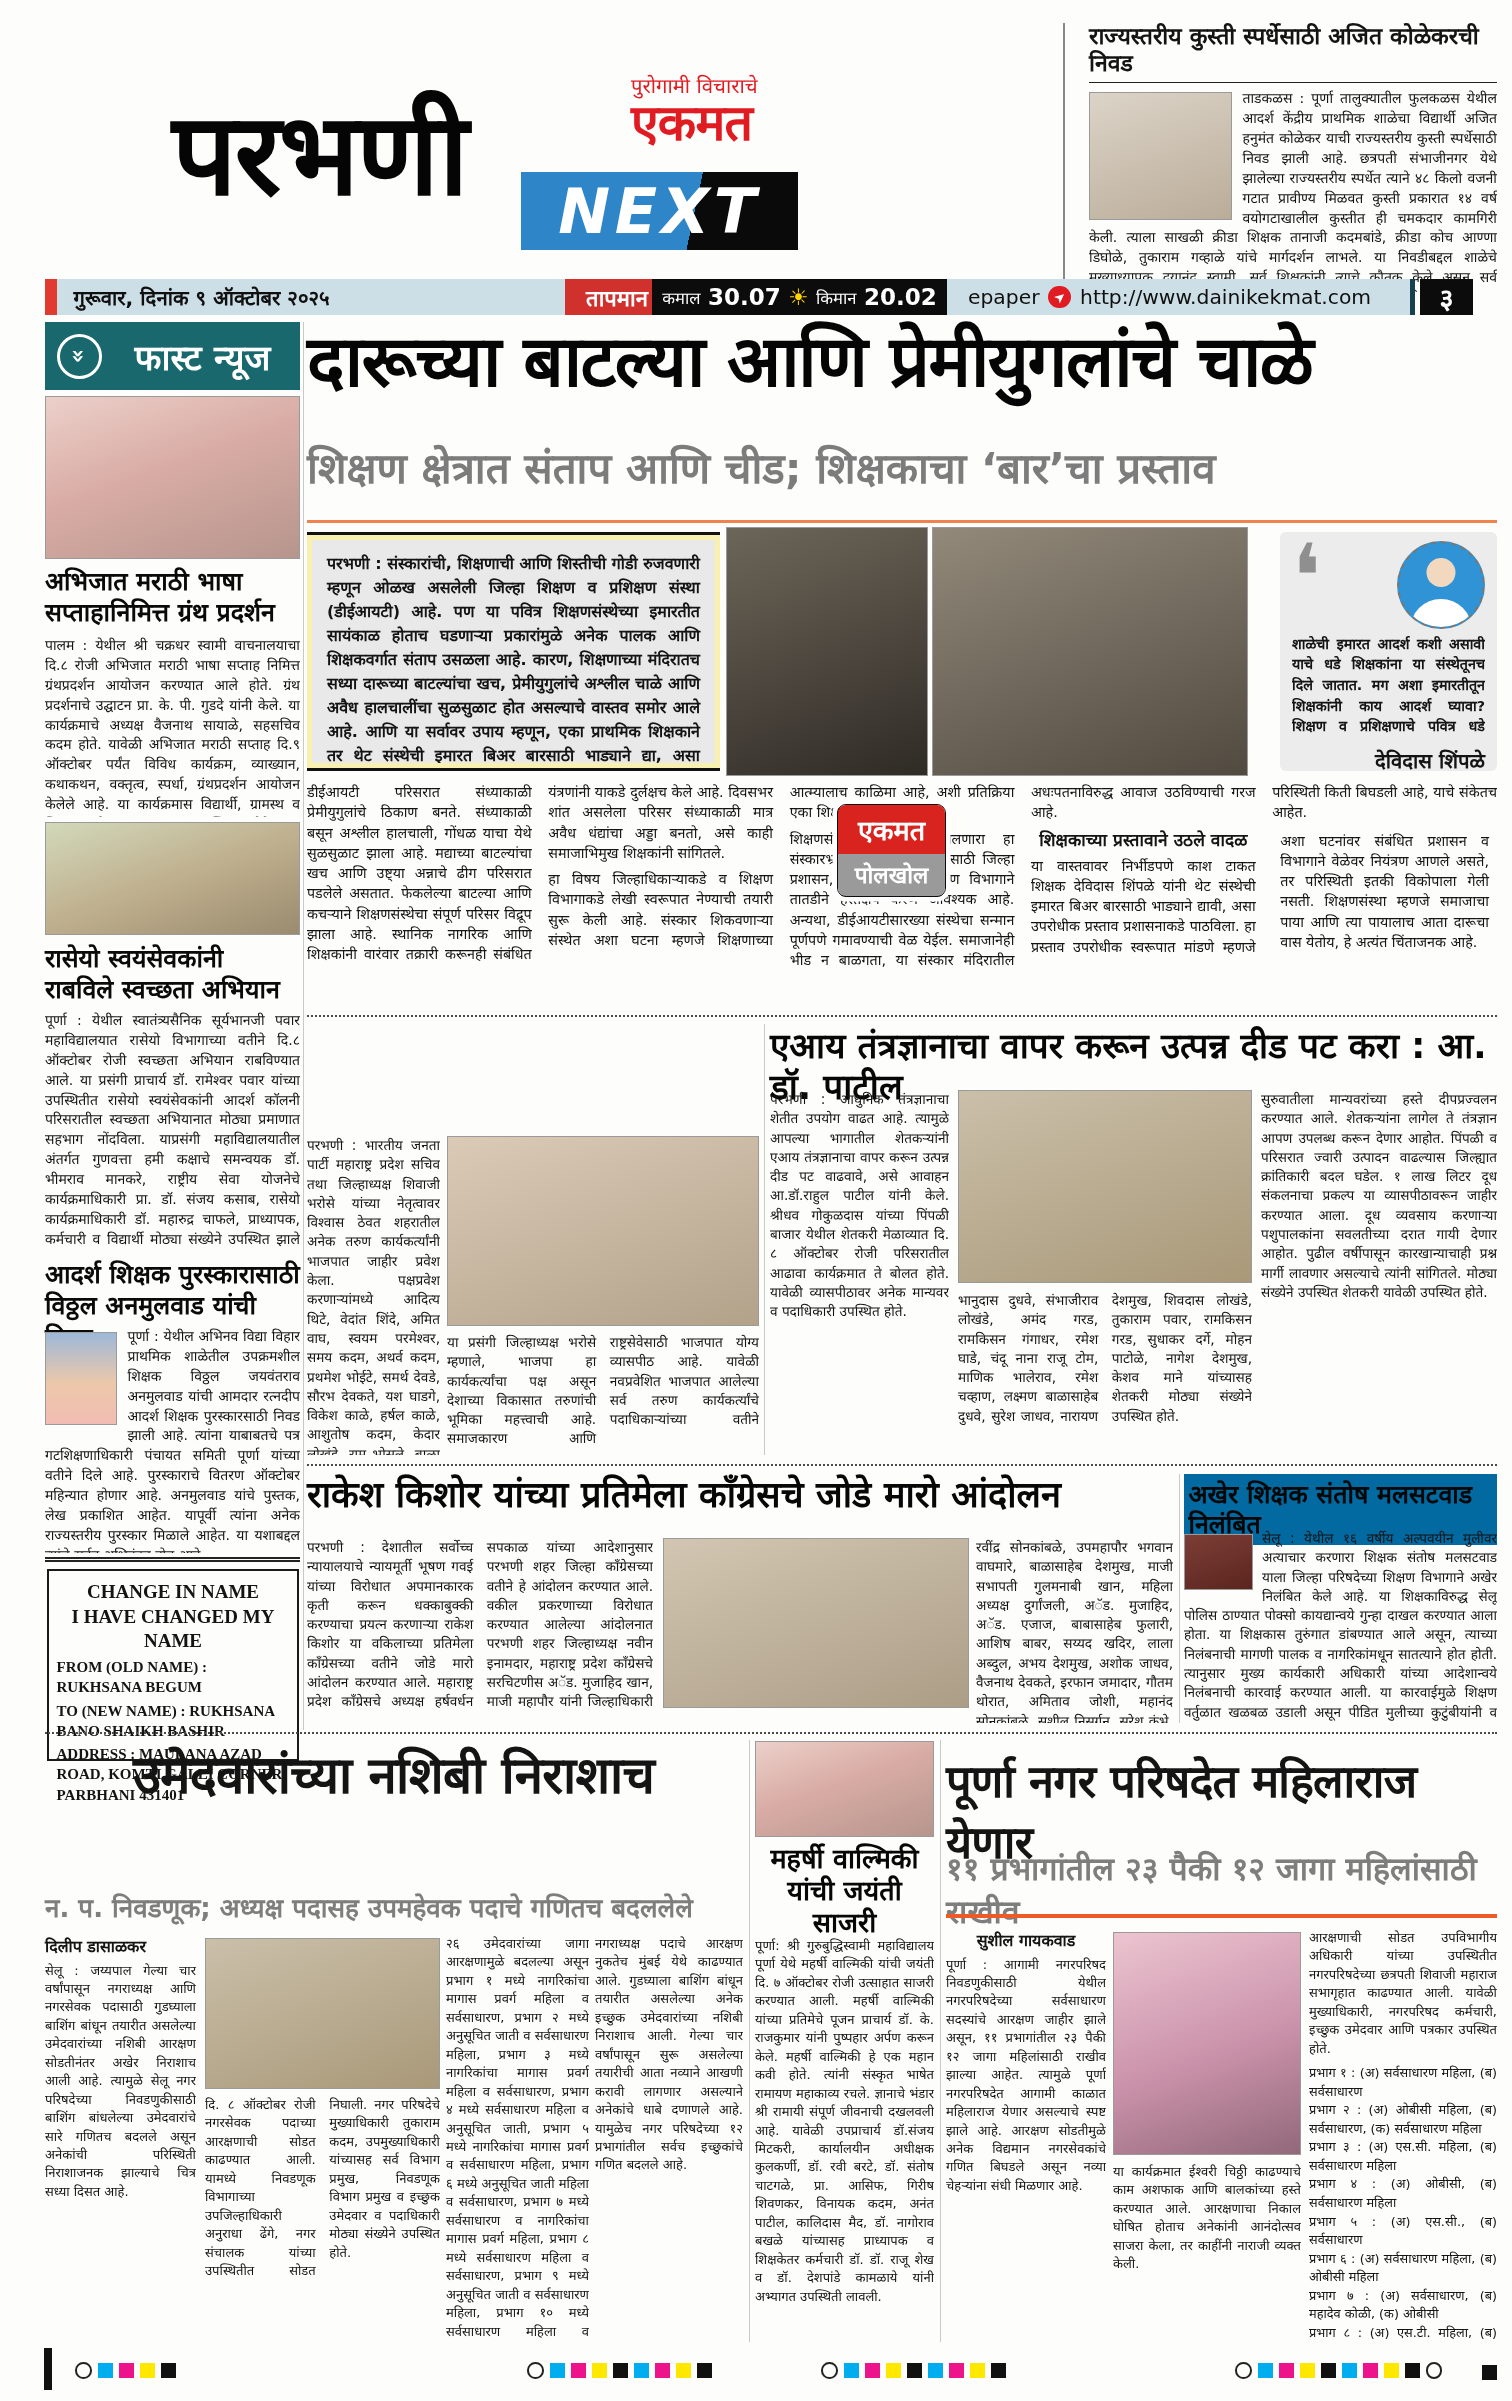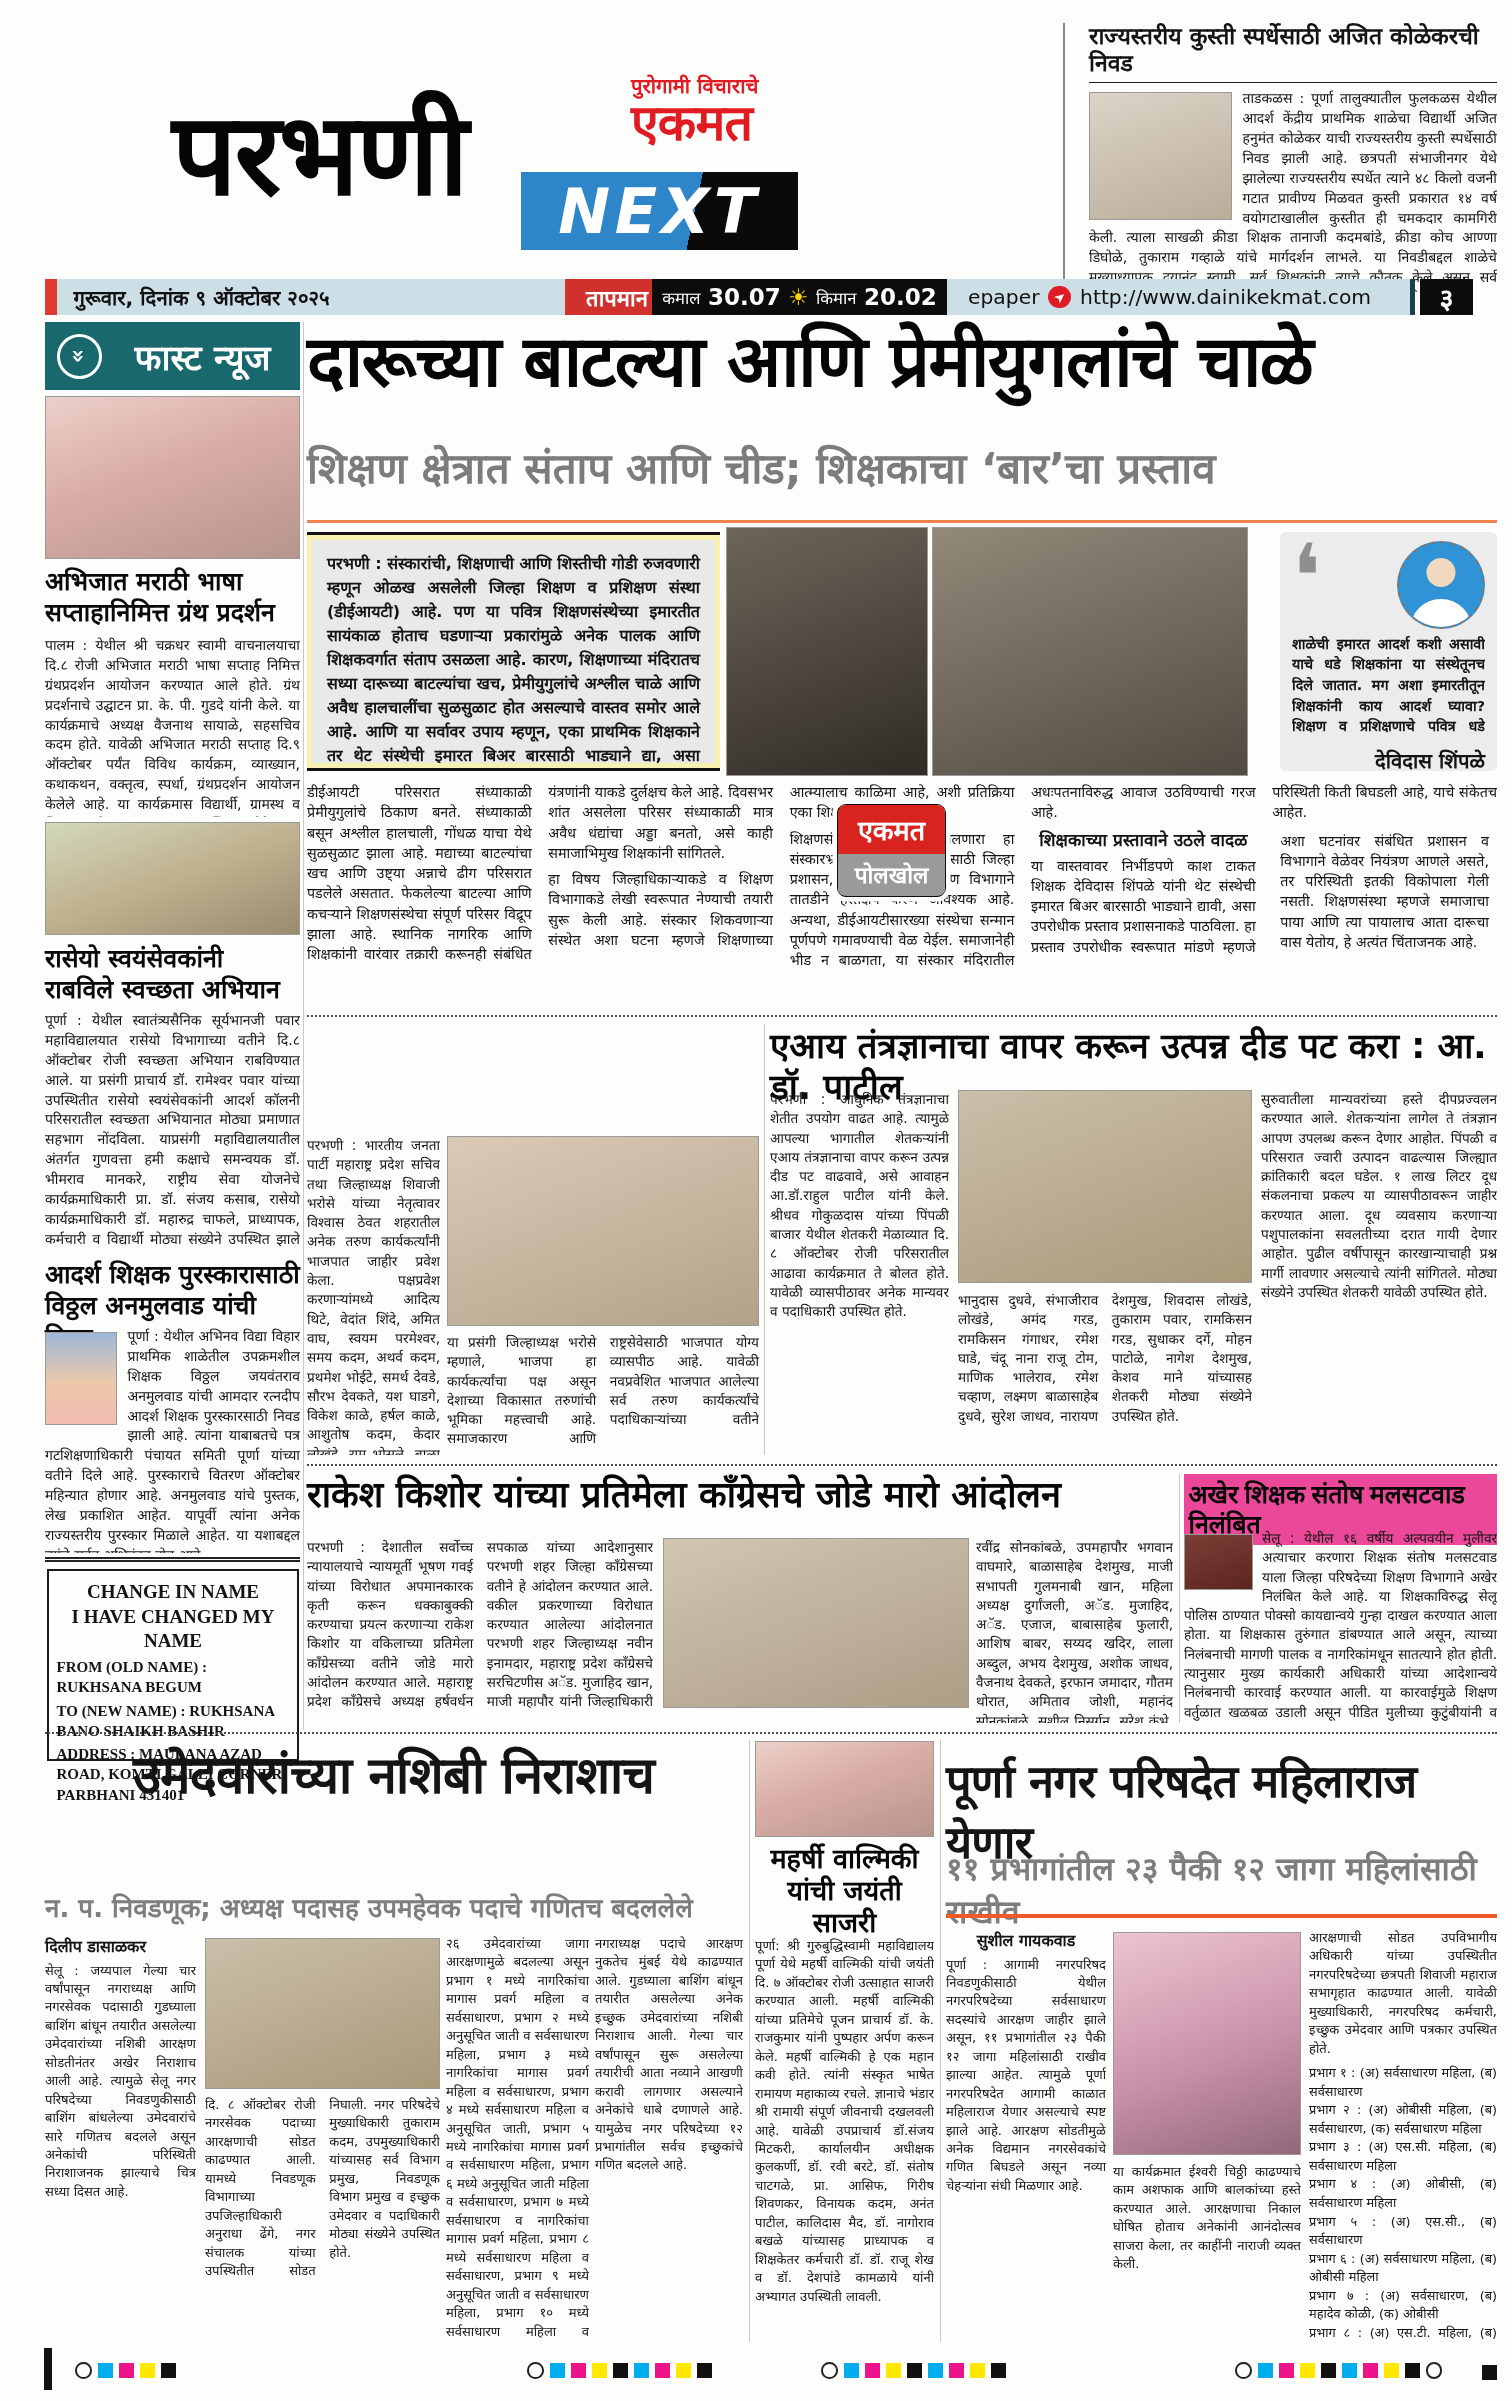--- a/index.html
+++ b/index.html
@@ -18,21 +18,21 @@
   .ph-meet{background:linear-gradient(160deg,#cabfa9 0%,#a99979 100%);}
   .ph-protest{background:linear-gradient(160deg,#d2c6b2 0%,#ac9d86 100%);}
   .ph-wrestle{background:linear-gradient(160deg,#dcd4c8 0%,#baac99 100%);}
   .ph-books{background:linear-gradient(160deg,#7c3e36 0%,#5b251f 100%);}
   .vrule{position:absolute;width:0.8px;background:#c9c9c9;}
   .dotrule{position:absolute;border-top:2.3px dotted #4a4a4a;height:0;}
   .dblrule{position:absolute;height:0;border-top:2.3px solid #222;box-shadow:0 3px 0 #222;}
 
   
   .m-title{font-size:114px;font-weight:900;letter-spacing:-2.3px;line-height:1;color:#050505;}
-  .m-tag-small{color:#e01b22;font-weight:bold;font-size:20.3px;line-height:1.1;}
+  .m-tag-small{color:#e01b22;font-weight:normal;font-size:20.3px;line-height:1.1;}
   .m-tag-brand{color:#e01b22;font-weight:900;font-size:50px;line-height:1.05;letter-spacing:-0.8px;}
   .next-logo{display:flex;align-items:center;justify-content:center;width:277px;height:78px;
     background:linear-gradient(102deg,#2e86c9 0 62%,#0a0a0a 62% 100%);color:#fff;font-weight:800;
     font-size:62px;letter-spacing:4.5px;font-style:italic;}
 
   
   .bar{display:flex;align-items:center;box-sizing:border-box;}
   .bar-date{background:#ccdee6;color:#101010;font-weight:bold;font-size:20.3px;padding-left:16.6px;}
   .bar-temp{background:#d0312d;color:#fff;font-weight:bold;font-size:22px;justify-content:center;}
   .bar-black{background:#0c0c0c;color:#fff;font-size:16.6px;gap:7.5px;justify-content:center;}
@@ -76,21 +76,21 @@
   .q-author{font-size:20.3px;font-weight:800;text-align:right;margin-top:7.5px;}
   .cols5{column-count:5;column-gap:16.6px;font-size:14.3px;line-height:1.42;text-align:justify;}
   .cols2{column-count:2;column-gap:13.6px;}
   .polkhol{position:absolute;width:107px;border:1.5px solid #0d0d0d;border-radius:9px;overflow:hidden;
     box-shadow:0 0 0 4.5px #fff;}
   .pk-top{background:#d8231f;color:#fff;font-weight:900;font-size:27px;text-align:center;padding:6px 0;}
   .pk-bot{background:#9a9a9a;color:#fff;font-weight:900;font-size:22.6px;text-align:center;padding:5.3px 0;}
   .midsub{font-weight:800;font-size:17.3px;text-align:center;line-height:1.3;margin:4.5px 0;}
 
   .h2-sec{font-weight:900;line-height:1.18;color:#070707;}
-  .greybg{background:#ec4899;font-family:Liberation Serif, serif;}
+  .greybg{background:#0369a1;}
 
   
   .h1-knee{font-size:51px;font-weight:900;line-height:1.25;text-align:center;letter-spacing:-0.8px;}
   .sub-knee{font-size:26px;font-weight:800;color:#7e7e7e;}
   .byline{font-weight:800;font-size:16px;}
   .purna-li{font-size:12.8px;line-height:1.45;text-align:justify;}
   .h1-purna{font-size:45px;font-weight:900;letter-spacing:-0.8px;}
   .sub-purna{font-size:32px;font-weight:800;color:#7e7e7e;}
 
   

